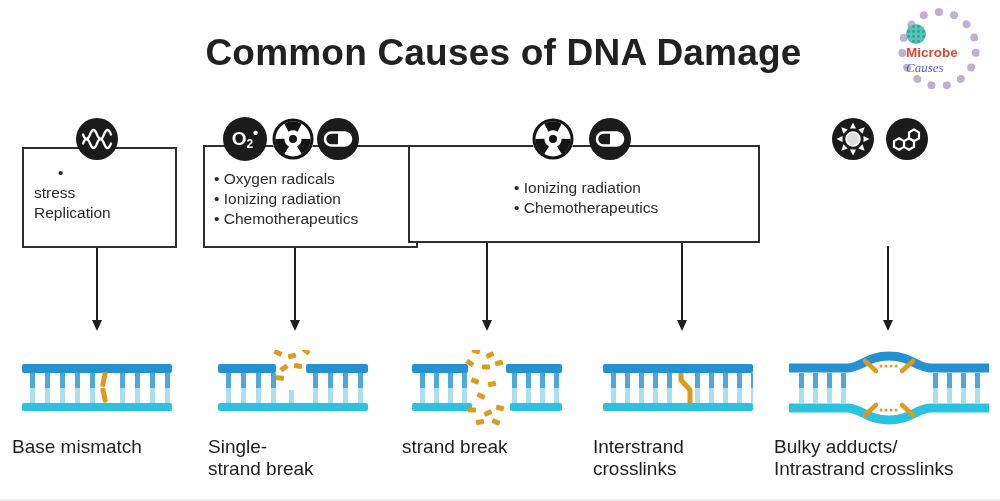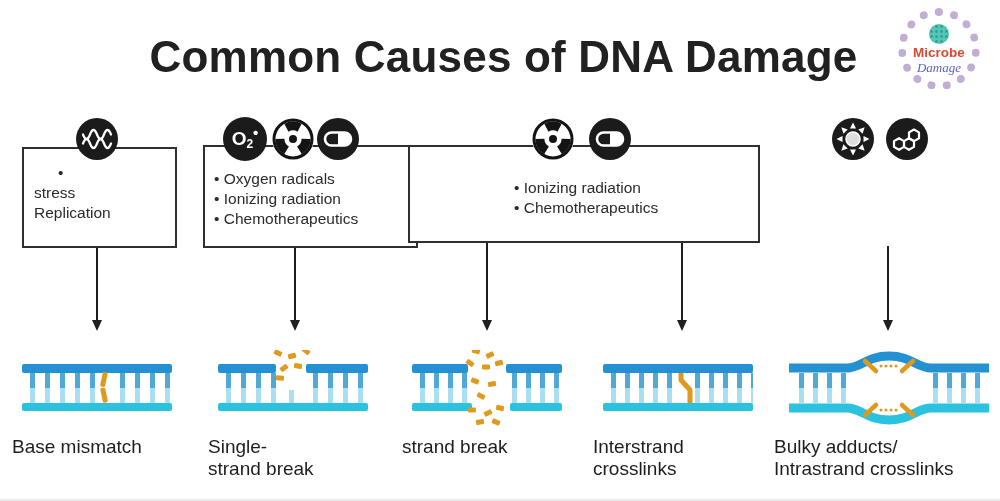--- a/index.html
+++ b/index.html
@@ -4,21 +4,21 @@
 <style>
   * { margin:0; padding:0; box-sizing:border-box; }
   html,body { background:#fff; }
   #canvas {
     position:relative; width:1000px; height:501px; background:#fff;
     font-family:"Liberation Sans", sans-serif; color:#212121; overflow:hidden;
     border-bottom:2px solid #ececec;
   }
   .title {
     position:absolute; left:0; right:0; top:32px; text-align:center;
-    font-size:44px; font-weight:700; letter-spacing:.2px; color:#212121;padding-left:7px;
+    font-size:37px; font-weight:700; letter-spacing:.2px; color:#212121;padding-left:7px;
   }
   
   .cbox {
     position:absolute; background:#fff; border:2px solid #2f2f2f;
   }
   .cbox-text { font-size:15.5px; line-height:20px; color:#2b2b2b; }
   .cbox-text span { display:block; }
   .indent { padding-left:24px; }
   
   .icon-circle {
@@ -51,21 +51,21 @@
   }
   .dlabel span { display:block; }
   
   .logo { position:absolute; left:898px; top:8px; width:82px; height:82px; }
   .logo-ring {
     position:absolute; inset:0; border-radius:50%;
     border:8px dotted #b7a0cb; opacity:.85;
   }
   .logo-inner {
     position:absolute; inset:8px; border-radius:50%; background:#fff;
-    display:flex; flex-direction:column; align-items:center; justify-content:center;
+    display:flex; flex-direction:column; align-items:flex-start; justify-content:center;
   }
   .logo-microbe-icon {
     width:20px; height:20px; border-radius:50%; background:#55c6b5;
     background-image:radial-gradient(#2da393 1.3px, transparent 1.5px);
     background-size:5px 5px; margin-bottom:1px;
   }
   .logo-line1 { color:#d94a35; font-weight:700; font-size:13.5px; line-height:15px; }
   .logo-line2 { color:#5a63c9; font-style:italic; font-size:13px; line-height:15px;
                 font-family:"Liberation Serif", serif; }
 </style>
@@ -74,21 +74,21 @@
 
 <div id="canvas">
 
   <div class="title">Common Causes of DNA Damage</div>
 
   <div class="logo">
     <div class="logo-ring"></div>
     <div class="logo-inner">
       <div class="logo-microbe-icon"></div>
       <div class="logo-line1">Microbe</div>
-      <div class="logo-line2">Damage</div>
+      <div class="logo-line2">Causes</div>
     </div>
   </div>
 
   <svg width="0" height="0" style="position:absolute" aria-hidden="true">
     <defs>
       <g id="rung">
         <rect class="gt" x="0" y="0" width="5" height="15"></rect>
         <rect class="gb" x="0" y="15" width="5" height="15"></rect>
       </g>
       <g id="frag">

